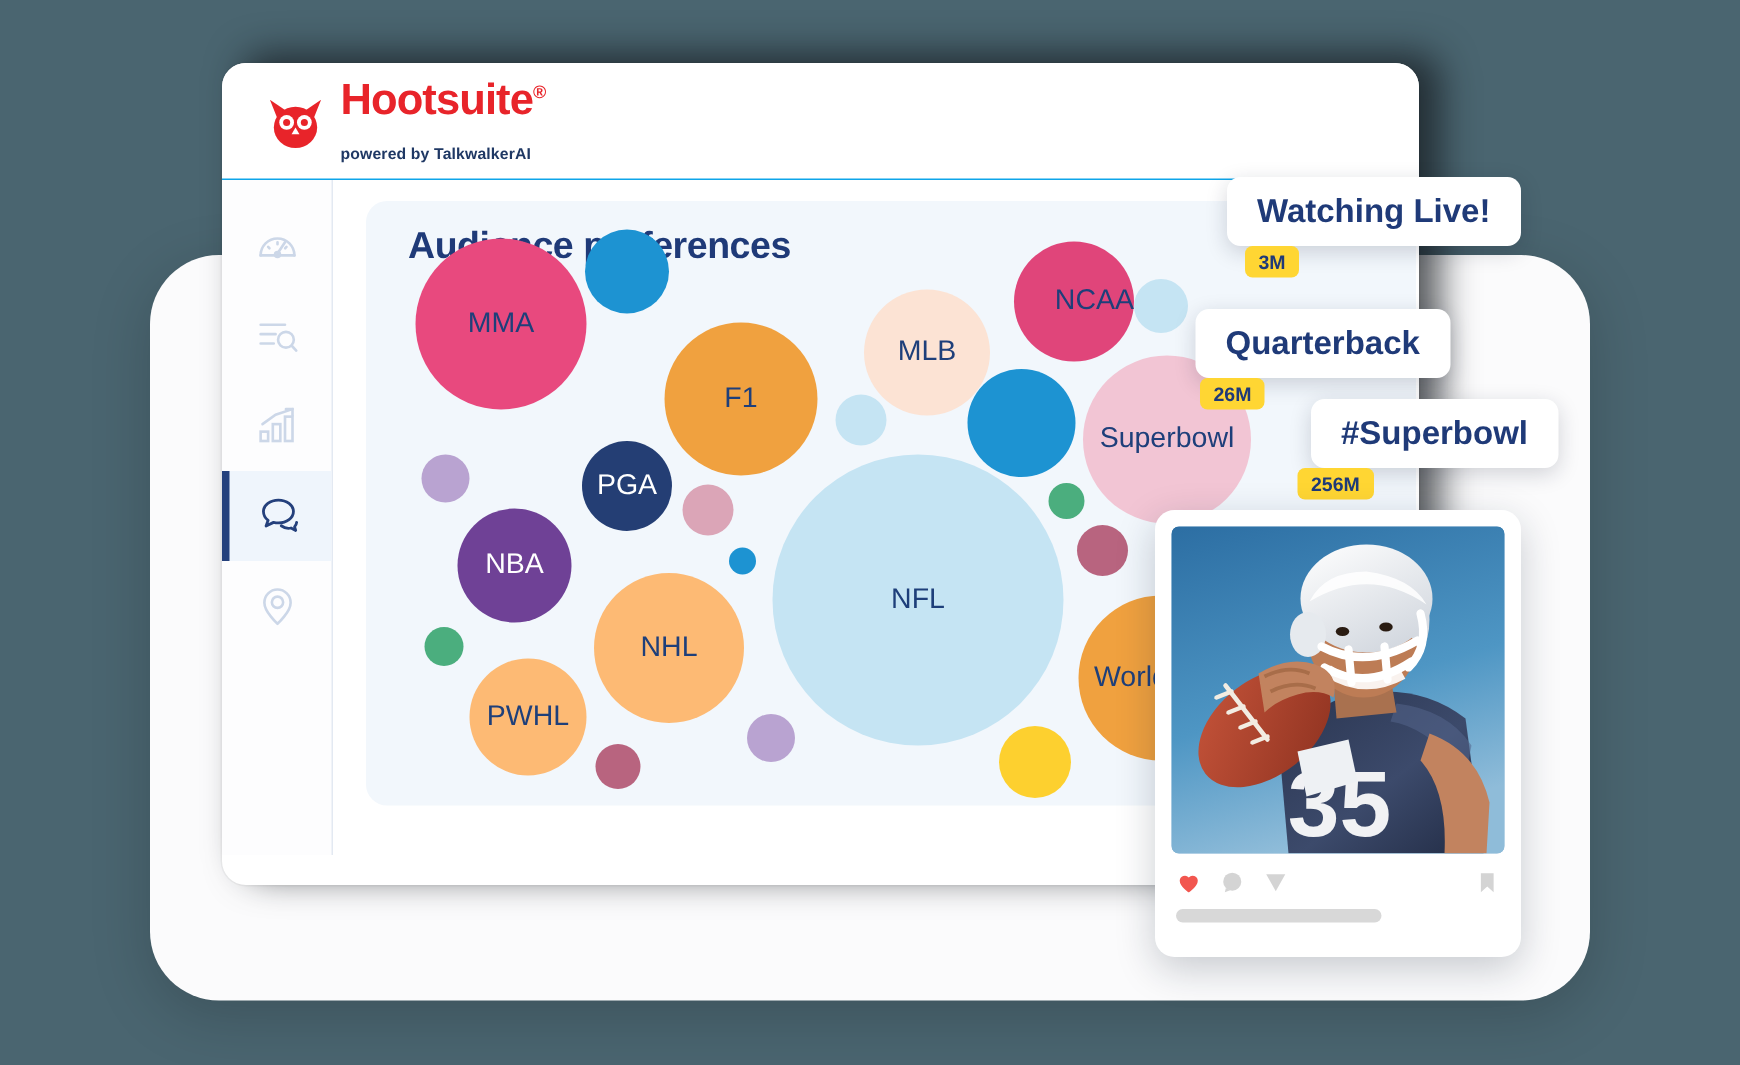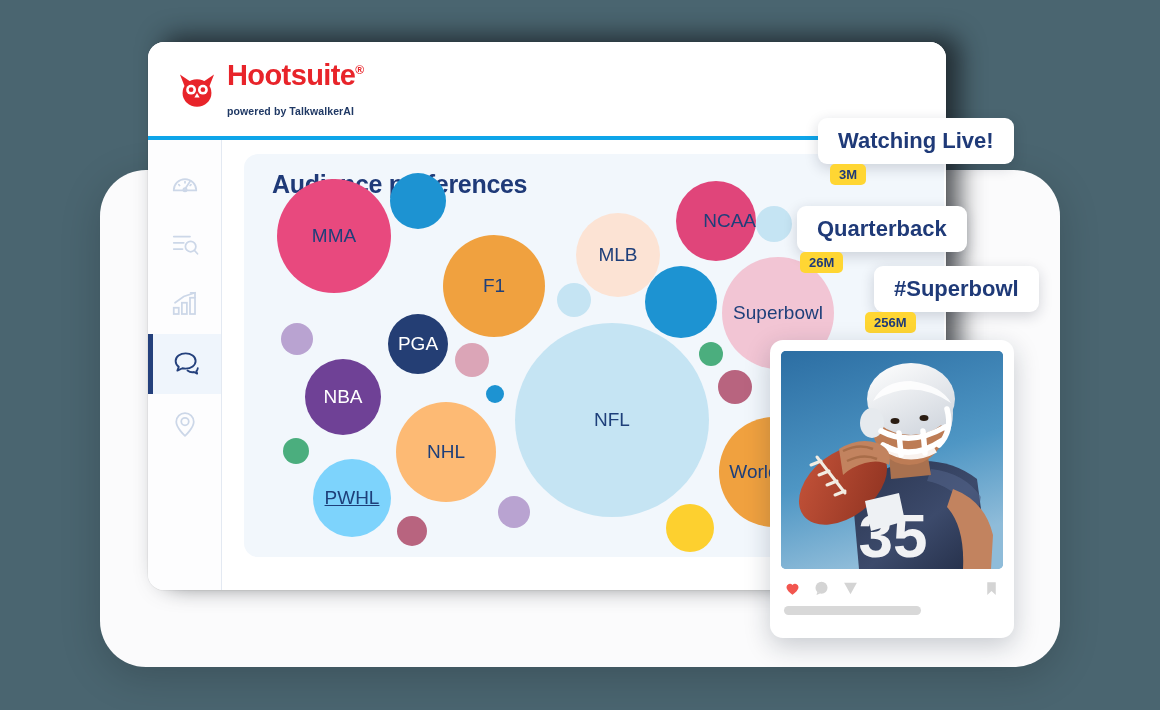--- a/index.html
+++ b/index.html
@@ -34,25 +34,25 @@
     height: 548px;
     background: #ffffff;
     border-radius: 16px;
     box-shadow: 14px -6px 24px rgba(20,24,28,0.72),
                 0 0 0 1px rgba(0,0,0,0.04);
     overflow: hidden;
   }
 
   
   #app-header {
-    height: 98px;
+    height: 78px;
     display: flex;
     align-items: center;
     padding-left: 28px;
-    border-bottom: 4px solid #0ea5e9;
+    border-bottom: 1px solid #0ea5e9;
     background: #fff;
   }
   .logo-wrap { display: flex; align-items: center; gap: 9px; }
   .owl { width: 42px; height: 42px; flex: 0 0 42px; }
   .logo-text { display: flex; flex-direction: column; line-height: 1; }
   .logo-title {
     font-size: 29px;
     font-weight: bold;
     color: #e8242a;
     letter-spacing: -0.6px;
@@ -286,21 +286,21 @@
             </div>
             <div class="bubble light-label" style="left: 144px; top: 160px; width: 60px; height: 60px; background: rgb(36, 62, 116); color: rgb(255, 255, 255);">
               <span>PGA</span>
             </div>
             <div class="bubble light-label" style="left: 61px; top: 205px; width: 76px; height: 76px; background: rgb(111, 65, 150); color: rgb(255, 255, 255);">
               <span>NBA</span>
             </div>
             <div class="bubble" style="left: 152px; top: 248px; width: 100px; height: 100px; background: #fdba74; color: rgb(30, 63, 122);">
               <span>NHL</span>
             </div>
-            <div class="bubble" style="left: 69px; top: 305px; width: 78px; height: 78px; background: #7dd3fc; color: rgb(30, 63, 122); text-decoration: underline;">
+            <div class="bubble" style="left: 69px; top: 305px; width: 78px; height: 78px; background: #fdba74; color: rgb(30, 63, 122);">
               <span>PWHL</span>
             </div>
             <div class="bubble" style="left: 332px; top: 59px; width: 84px; height: 84px; background: rgb(252, 227, 212); color: rgb(30, 63, 122);">
               <span>MLB</span>
             </div>
             <div class="bubble" style="left: 432px; top: 27px; width: 80px; height: 80px; background: rgb(224, 69, 122); color: rgb(30, 63, 122); justify-content: flex-end;">
               <span>NCAA</span>
             </div>
             <div class="bubble" style="left: 401px; top: 112px; width: 72px; height: 72px; background: rgb(29, 147, 210);"></div>
             <div class="bubble" style="left: 271px; top: 169px; width: 194px; height: 194px; background: rgb(197, 228, 243); color: rgb(30, 63, 122);">

